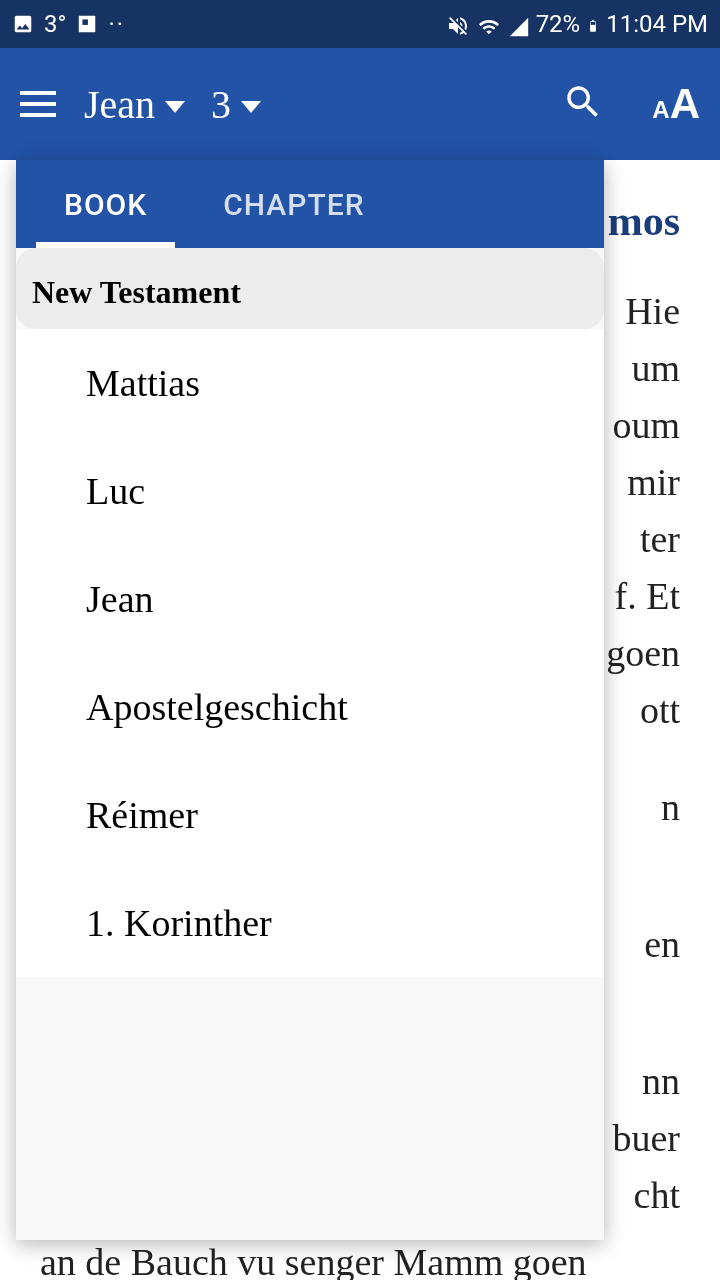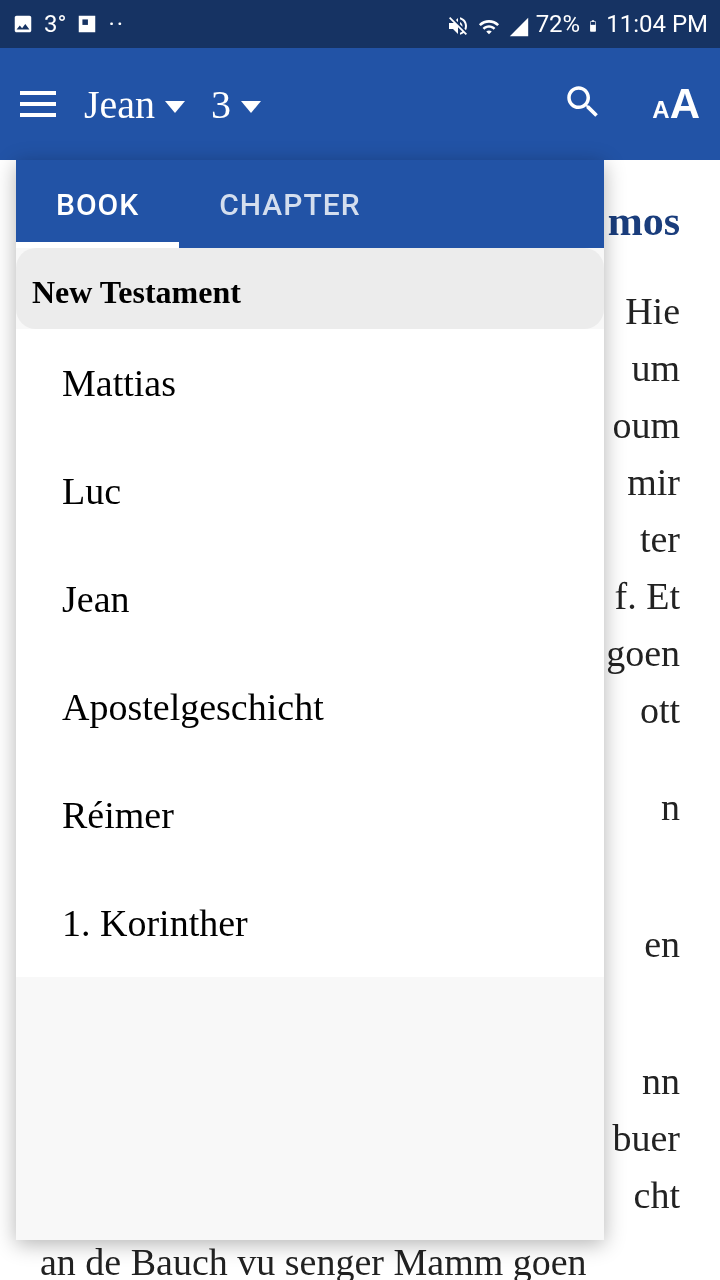--- a/index.html
+++ b/index.html
@@ -142,30 +142,31 @@
       z-index: 10;
       height: 1080px;
       overflow: hidden;
     }
     .picker-tabs {
       display: flex;
       background: #2253a6;
       height: 88px;
     }
     .picker-tab {
-      padding: 0 40px;
+      padding: 0 28px;
       display: flex;
       align-items: center;
       color: #d4deee;
       font-family: Roboto, Arial, sans-serif;
       font-size: 30px;
       font-weight: 500;
       letter-spacing: 1px;
       cursor: pointer;
       position: relative;
+      margin-left: 20px;
     }
     .picker-tab.active {
       color: #fff;
     }
     .picker-tab.active::after {
       content: '';
       position: absolute;
       bottom: 0;
       left: 0;
       right: 0;
@@ -181,20 +182,21 @@
       border-radius: 20px;
     }
     .book-list {
       background: #fff;
     }
     .book-item {
       padding: 32px 46px;
       font-size: 38px;
       color: #000;
       cursor: pointer;
+      margin-left: 24px;
     }
   </style>
 </head>
 <body>
 
 <div class="status-bar">
   <div class="status-left">
     <span class="status-icon">
       <svg width="22" height="22" viewBox="0 0 24 24" fill="#fff">
           <path d="M21 19V5c0-1.1-.9-2-2-2H5c-1.1 0-2 .9-2 2v14c0 1.1.9 2 2 2h14c1.1 0 2-.9 2-2zM8.5 13.5l2.5 3.01L14.5 12l4.5 6H5l3.5-4.5z"></path>

